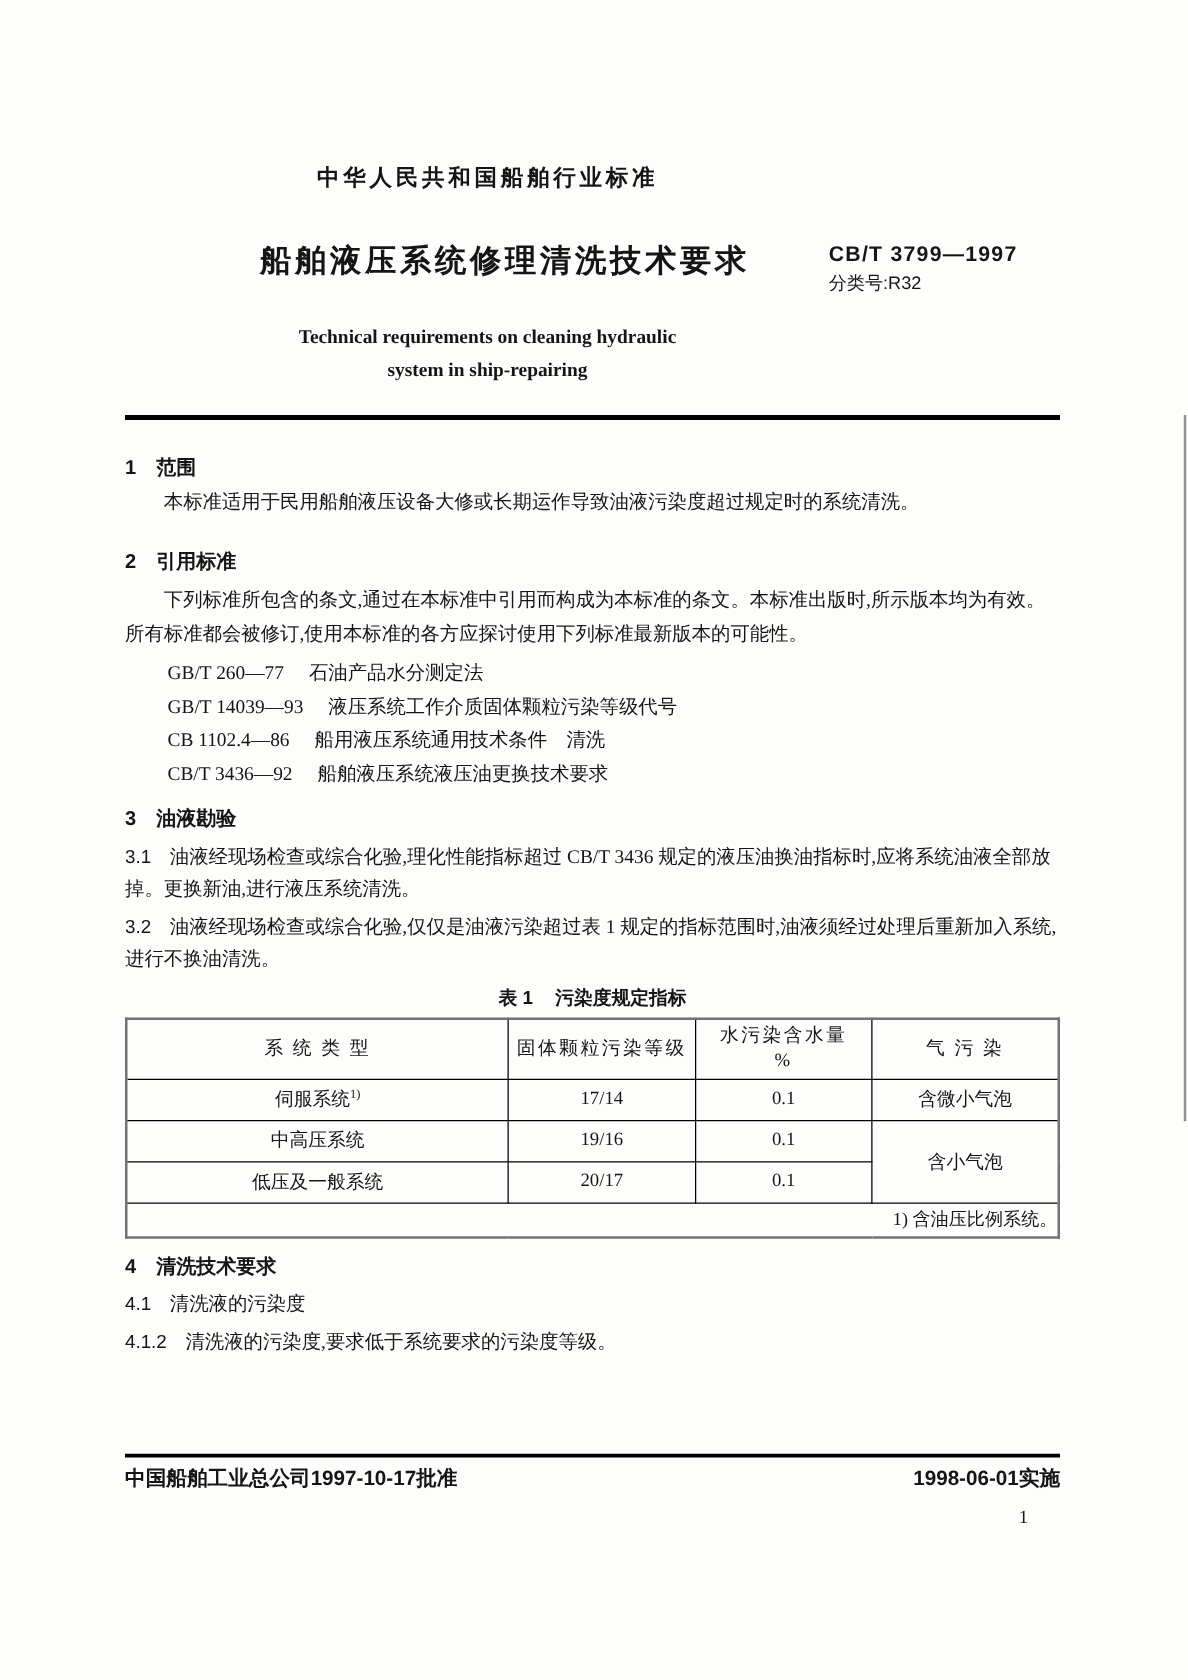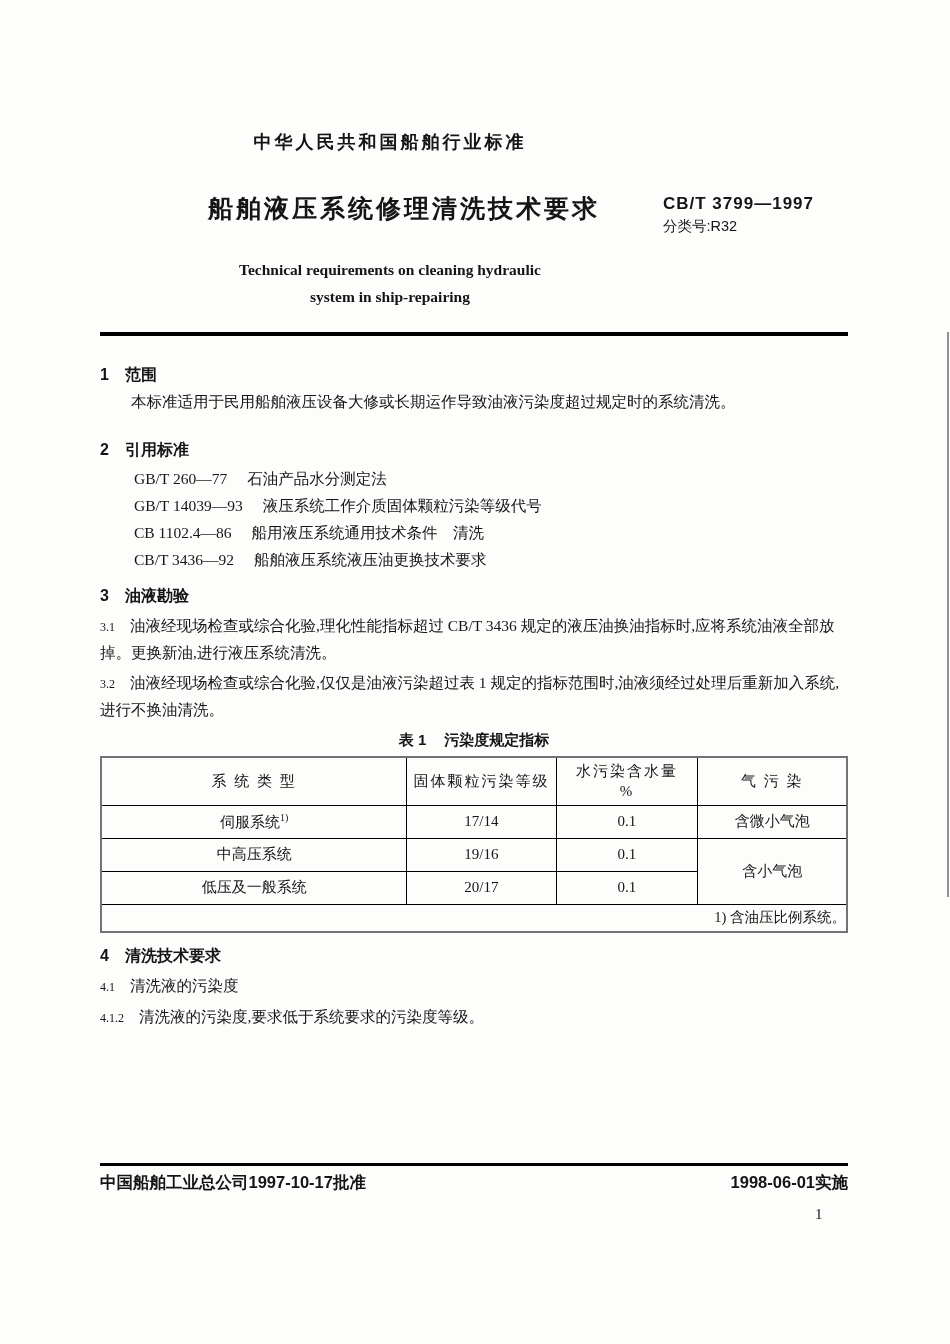--- a/index.html
+++ b/index.html
@@ -60,22 +60,22 @@
   .indent { text-indent:2em; }
   .p-first { margin-top:6px; }
   .p-next  { margin-top:2px; }
 
   .ref-list { margin-top:4px; margin-left:34px; }
   .ref-line { font-size:15.5px; line-height:27px; }
   .ref-code { display:inline-block; margin-right:20px; font-family:"Liberation Serif",serif; }
 
   .np { font-size:15.5px; line-height:26px; }
   .np .pnum {
-    font-family:Liberation Serif, serif;
-    font-size:12px; margin-right:15px;
+    font-family:Liberation Sans, sans-serif;
+    font-size:15px; margin-right:15px;
   }
   .np1 { margin-top:6px; }
   .np2 { margin-top:4px; }
 
   
   .tbl-caption {
     margin-top:8px; text-align:center;
     font-family:"Liberation Sans","DejaVu Sans",sans-serif;
     font-weight:bold; font-size:15px;
   }
@@ -127,20 +127,21 @@
   <div class="top-rule"></div>
 
   <div class="sec-h sh1">
     <span class="num">1</span><span>范围</span>
   </div>
   <div class="para indent p-next">本标准适用于民用船舶液压设备大修或长期运作导致油液污染度超过规定时的系统清洗。</div>
 
   <div class="sec-h sh2">
     <span class="num">2</span><span>引用标准</span>
   </div>
+  <div class="para indent p-first">下列标准所包含的条文,通过在本标准中引用而构成为本标准的条文。本标准出版时,所示版本均为有效。所有标准都会被修订,使用本标准的各方应探讨使用下列标准最新版本的可能性。</div>
   <div class="ref-list">
     <div class="ref-line"><span class="ref-code">GB/T 260—77</span><span>石油产品水分测定法</span></div>
     <div class="ref-line"><span class="ref-code">GB/T 14039—93</span><span>液压系统工作介质固体颗粒污染等级代号</span></div>
     <div class="ref-line"><span class="ref-code">CB 1102.4—86</span><span>船用液压系统通用技术条件　清洗</span></div>
     <div class="ref-line"><span class="ref-code">CB/T 3436—92</span><span>船舶液压系统液压油更换技术要求</span></div>
   </div>
 
   <div class="sec-h sh3">
     <span class="num">3</span><span>油液勘验</span>
   </div>

